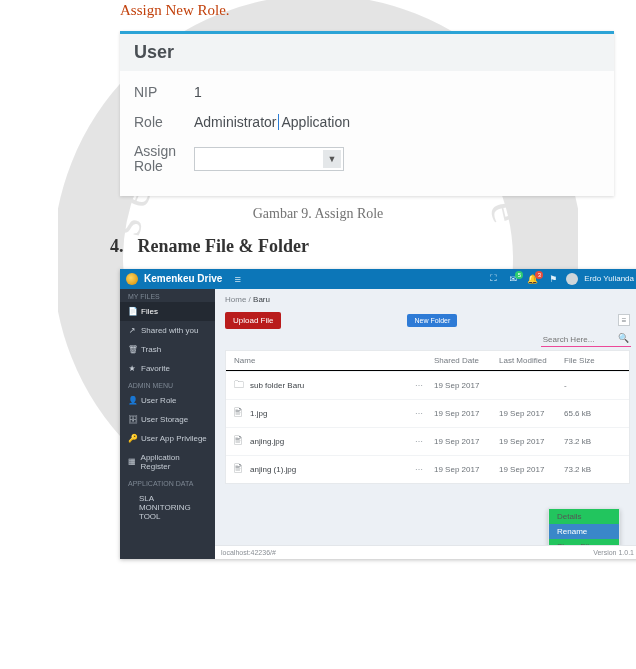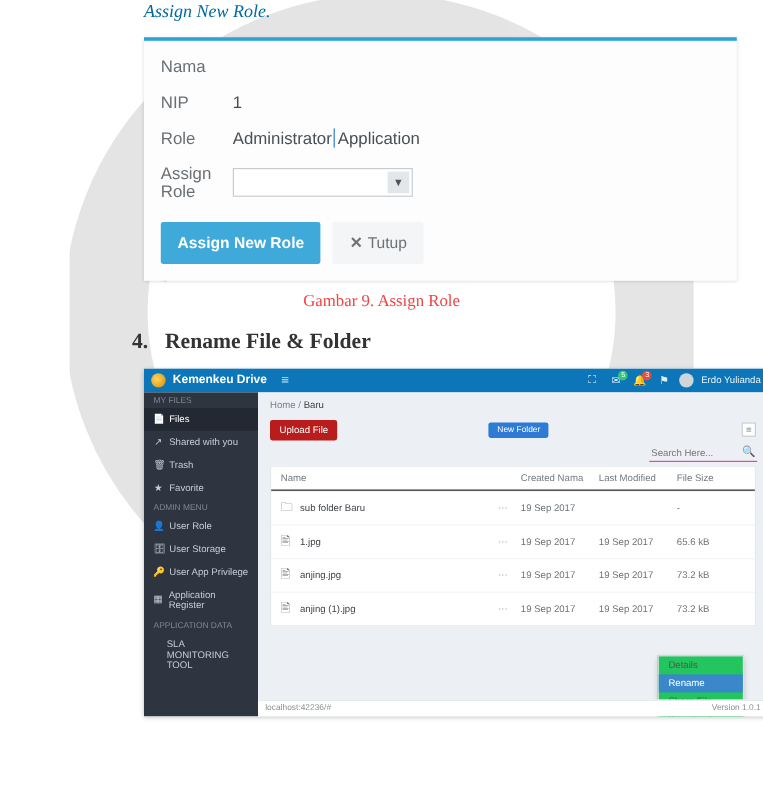--- a/index.html
+++ b/index.html
@@ -22,23 +22,22 @@
     align-items: flex-start;
     justify-content: center;
     pointer-events: none;
   }
   .watermark svg { width: 520px; height: 520px; }
 
   .page { position: relative; padding: 0 20px; }
 
   .lead {
     font-family: Georgia, "Times New Roman", serif;
-    font-style: italic;
     font-size: 15px;
-    color: #0369a1;
+    color: #c2410c;
     margin: 2px 0 12px 100px;
   }
 
   
   .panel1 {
     margin: 0 0 4px 100px;
     width: 494px;
     background: #fdfdfd;
     border-top: 3px solid #2ca3d6;
     box-shadow: 0 1px 3px rgba(0,0,0,.15);
@@ -79,21 +78,21 @@
     padding: 10px 14px; font-size: 13px; cursor: pointer;
   }
   .btn-primary { background: #3fa9d9; color: #fff; font-weight: 600; }
   .btn-plain { background: #f3f5f6; color: #6d7277; }
   .btn-plain .x { font-weight: bold; margin-right: 4px; }
 
   .caption {
     text-align: center;
     font-family: Georgia, "Times New Roman", serif;
     font-size: 14px;
-    color: #ef4444;
+    color: #737373;
     margin: 10px 0 14px;
   }
 
   .sec-title {
     font-family: Georgia, "Times New Roman", serif;
     font-size: 18px;
     font-weight: bold;
     margin: 0 0 12px 90px;
   }
   .sec-num { margin-right: 14px; }
@@ -209,46 +208,37 @@
       <textPath href="#wm-arc" startOffset="4%">serviens   in   lumine   veritatis</textPath>
     </text>
   </svg>
 </div>
 
 <div class="page">
 
   <div class="lead">Assign New Role.</div>
 
   <div class="panel1">
+    <div class="p1-head">User</div>
     <div class="p1-body">
-      <div class="frow">
-        <div class="flabel">Nama</div>
-        <div class="fval"></div>
-      </div>
       <div class="frow">
         <div class="flabel">NIP</div>
         <div class="fval">1</div>
       </div>
       <div class="frow">
         <div class="flabel">Role</div>
         <div class="fval">
           <span>Administrator</span><span class="caret-sep"></span><span>Application</span>
         </div>
       </div>
       <div class="frow">
         <div class="flabel" style="line-height:1.1">Assign Role</div>
         <div class="select">
           <div class="arrow">▼</div>
         </div>
-      </div>
-      <div class="btnrow">
-        <button class="btn btn-primary">Assign New Role</button>
-        <button class="btn btn-plain">
-          <span class="x">✕</span><span>Tutup</span>
-        </button>
       </div>
     </div>
   </div>
 
   <div class="caption">Gambar 9. Assign Role</div>
 
   <div class="sec-title">
     <span class="sec-num">4.</span><span>Rename File &amp; Folder</span>
   </div>
 
@@ -322,21 +312,21 @@
         </div>
         <div class="searchrow">
           <input placeholder="Search Here..." style="">
           <span class="mag">🔍</span>
         </div>
 
         <div class="listwrap">
           <div class="lhead">
             <span>Name</span>
             <span></span>
-            <span>Created Nama</span>
+            <span>Shared Date</span>
             <span>Last Modified</span>
             <span>File Size</span>
           </div>
 
           <div class="lrow">
             <span class="fname">
                 <span class="ficon">🗀</span>
                 <span>sub folder Baru</span>
               </span>
             <span class="more">⋯</span>

